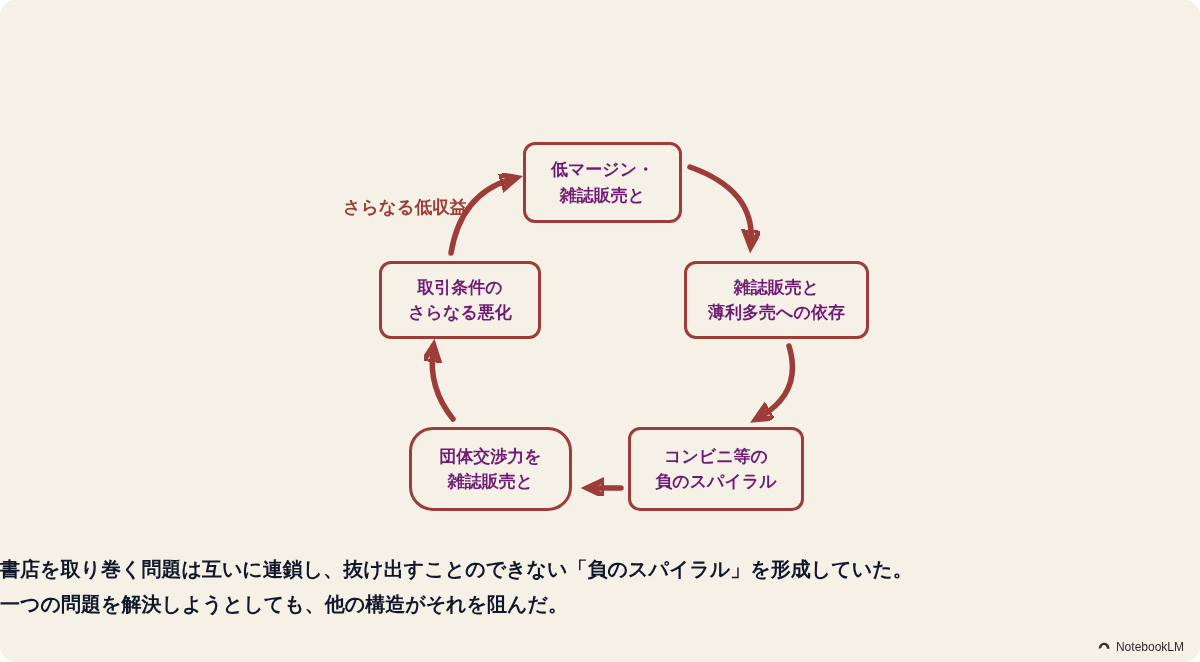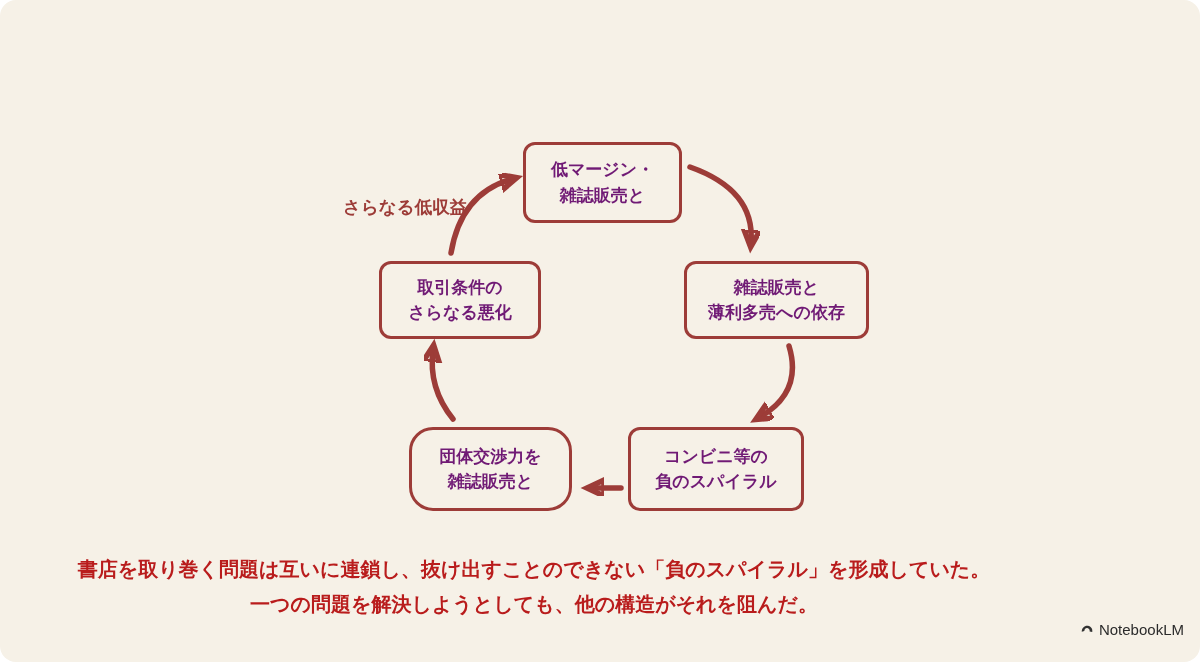--- a/index.html
+++ b/index.html
@@ -71,37 +71,36 @@
     top: 195px;
     font-size: 17.5px;
     font-weight: 700;
     color: #9d3c38;
     white-space: nowrap;
   }
   .footer-text {
     position: absolute;
     left: 0;
     width: 1068px;
-    text-align: center;
     font-weight: 700;
     font-size: 20px;
-    color: #b91c1c;
+    color: #0f172a;
     white-space: nowrap;
   }
   #footer-line1 { top: 556px; }
   #footer-line2 { top: 591px; }
   .brand {
     position: absolute;
     right: 16px;
-    bottom: 24px;
+    bottom: 8px;
     display: flex;
     align-items: center;
     gap: 5px;
     color: #2b2b2b;
-    font-size: 15px;
+    font-size: 12px;
     font-weight: 500;
   }
   .brand-icon { display: inline-flex; }
 </style>
 </head>
 <body>
 
 <div class="slide-card">
 
 

